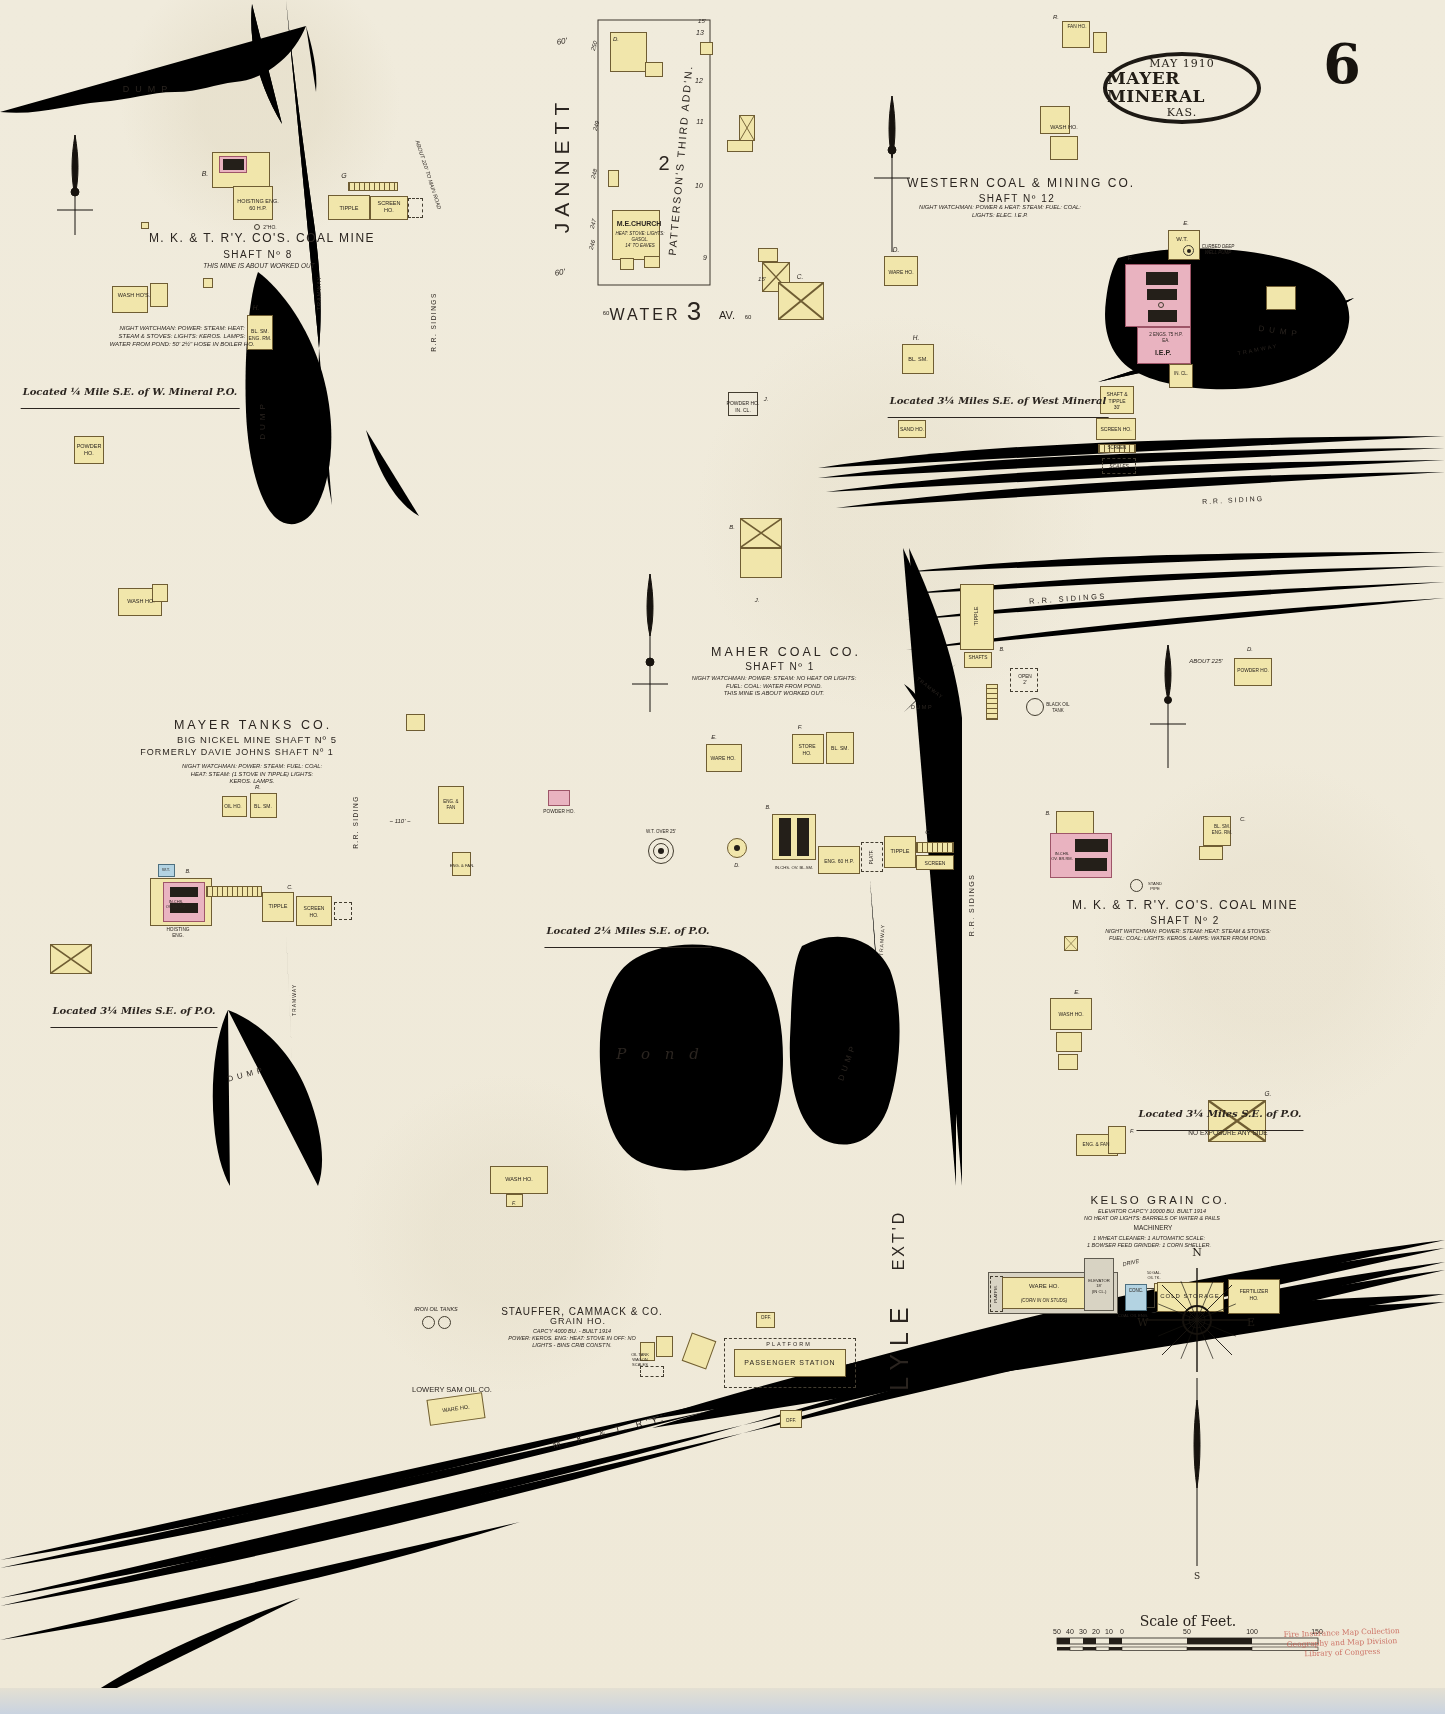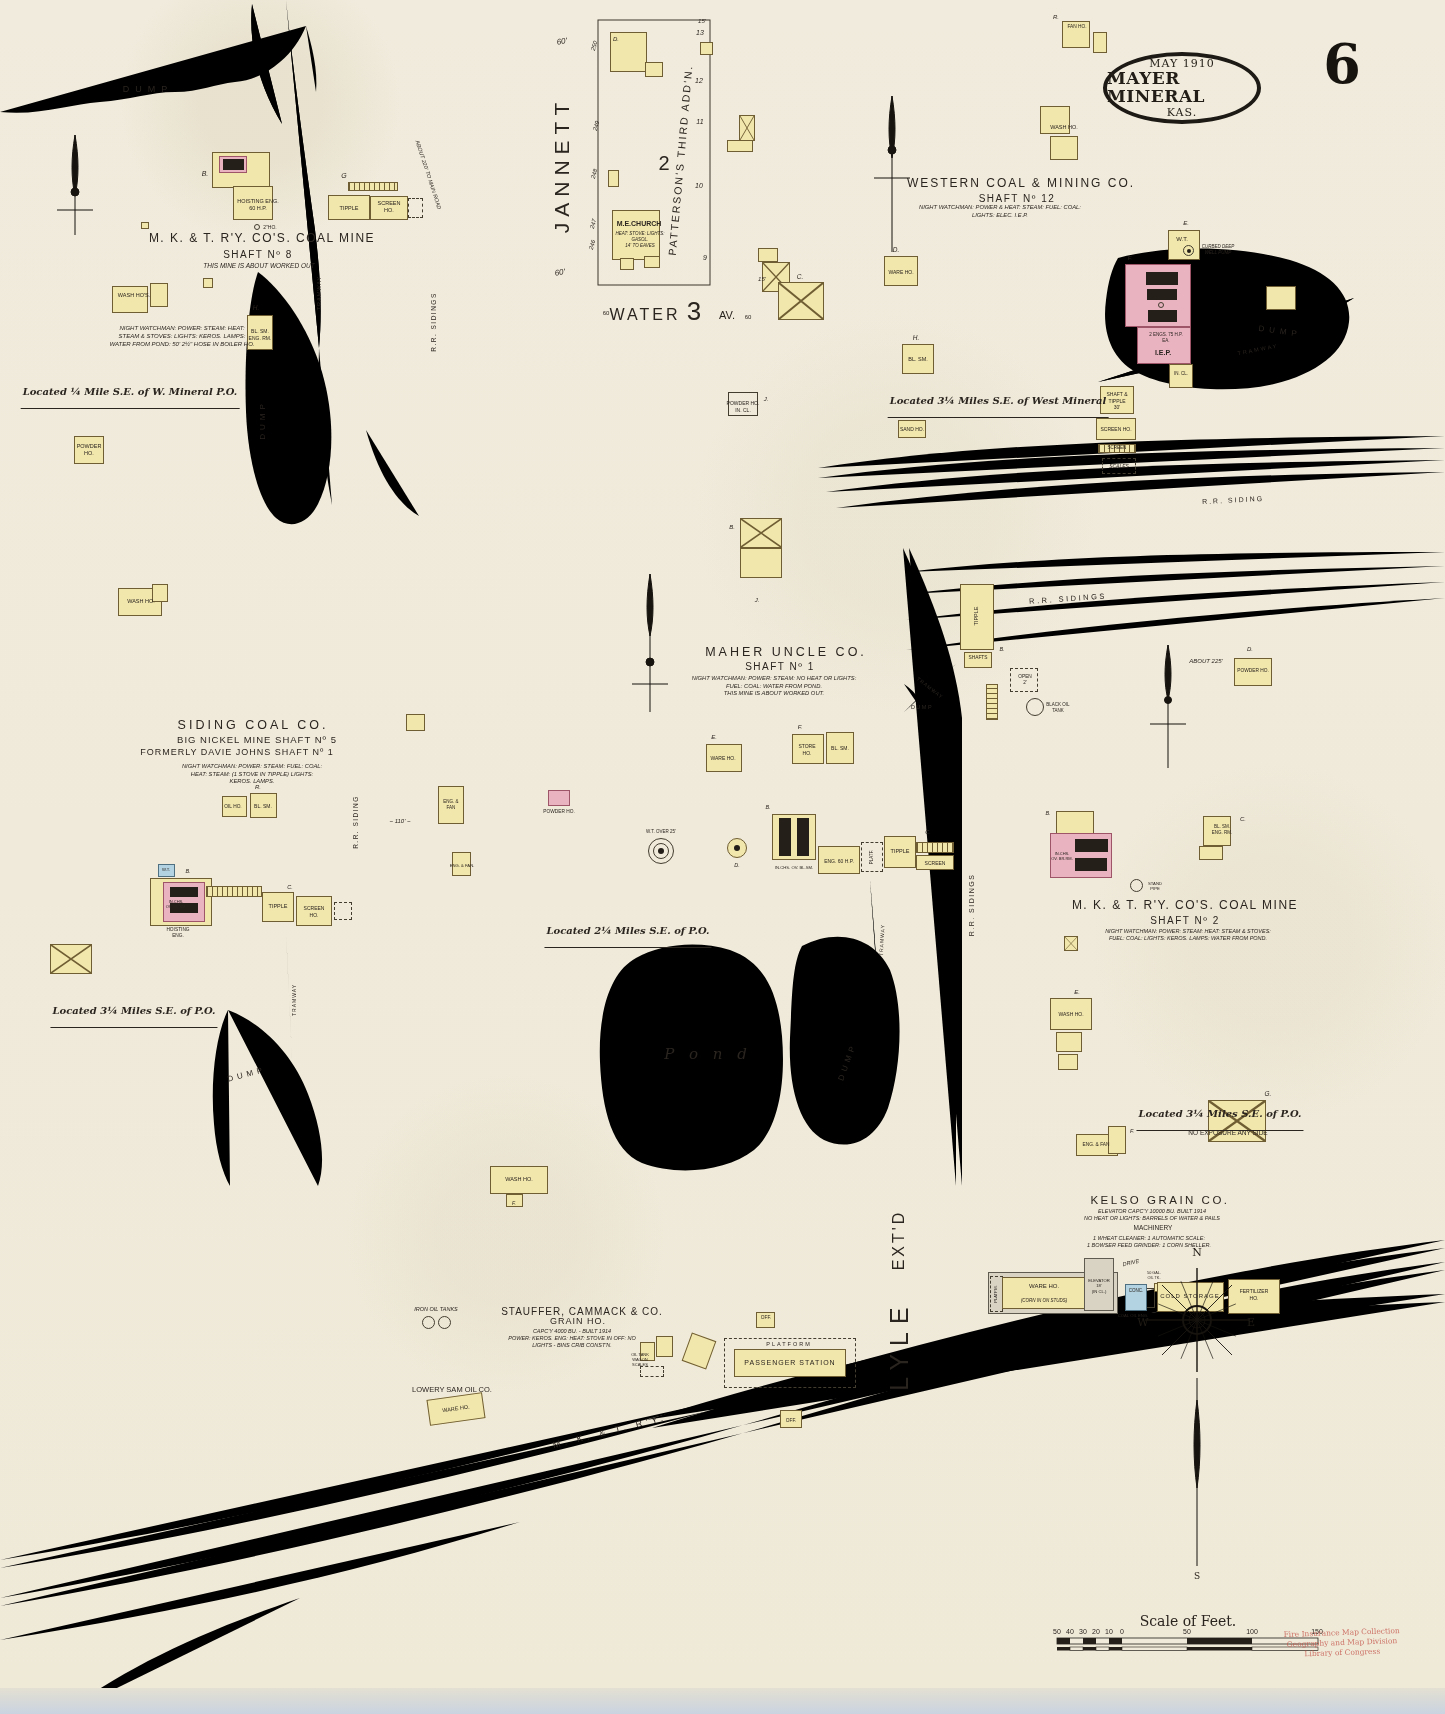--- a/index.html
+++ b/index.html
@@ -460,21 +460,21 @@
 30'</div>
       <div class="lbl " style="left: 1116px; top: 429px; font-size: 5px; transform: translate(-50%, -50%);">SCREEN HO.</div>
       <div class="lbl " style="left: 1117px; top: 448px; font-size: 4.5px; transform: translate(-50%, -50%);">SCREEN</div>
       <div class="lbl i" style="left: 1119px; top: 466px; font-size: 5px; transform: translate(-50%, -50%);">SCALES</div>
       <div class="lbl " style="left: 1280px; top: 332px; font-size: 8px; letter-spacing: 5px; transform: translate(-50%, -50%) rotate(8deg);">DUMP</div>
       <div class="lbl " style="left: 1258px; top: 350px; font-size: 5.5px; letter-spacing: 2px; transform: translate(-50%, -50%) rotate(-11deg);">TRAMWAY</div>
       <div class="lbl u" style="left: 998px; top: 406px; font-size: 10px; transform: translate(-50%, -50%);">Located 3¼ Miles S.E. of West Mineral</div>
       <div class="lbl " style="left: 1233px; top: 500px; font-size: 7px; letter-spacing: 2px; transform: translate(-50%, -50%) rotate(-3deg);">R.R. SIDING</div>
       <div class="lbl i" style="left: 732px; top: 528px; font-size: 6px; transform: translate(-50%, -50%);">B.</div>
       <div class="lbl i" style="left: 757px; top: 601px; font-size: 6px; transform: translate(-50%, -50%);">J.</div>
-      <div class="lbl " style="left: 786px; top: 652px; font-size: 12.5px; letter-spacing: 3px; transform: translate(-50%, -50%);">MAHER   UNCLE   CO.</div>
+      <div class="lbl " style="left: 786px; top: 652px; font-size: 12.5px; letter-spacing: 3px; transform: translate(-50%, -50%);">MAHER   COAL   CO.</div>
       <div class="lbl " style="left: 780px; top: 666px; font-size: 10px; letter-spacing: 1.5px; transform: translate(-50%, -50%);">SHAFT  Nº 1</div>
       <div class="lbl i" style="left: 774px; top: 686px; font-size: 5.8px; transform: translate(-50%, -50%);">NIGHT WATCHMAN: POWER: STEAM: NO HEAT OR LIGHTS:
 FUEL: COAL: WATER FROM POND.
 THIS MINE IS ABOUT WORKED OUT.</div>
       <div class="lbl i" style="left: 714px; top: 738px; font-size: 6px; transform: translate(-50%, -50%);">E.</div>
       <div class="lbl " style="left: 723px; top: 758px; font-size: 5px; transform: translate(-50%, -50%);">WARE HO.</div>
       <div class="lbl i" style="left: 800px; top: 728px; font-size: 6px; transform: translate(-50%, -50%);">F.</div>
       <div class="lbl " style="left: 807px; top: 749px; font-size: 5px; transform: translate(-50%, -50%);">STORE
 HO.</div>
       <div class="lbl " style="left: 840px; top: 748px; font-size: 5px; transform: translate(-50%, -50%);">BL. SM.</div>
@@ -485,28 +485,28 @@
       <div class="lbl i" style="left: 768px; top: 808px; font-size: 5.5px; transform: translate(-50%, -50%);">B.</div>
       <div class="lbl " style="left: 839px; top: 861px; font-size: 5px; transform: translate(-50%, -50%);">ENG. 60 H.P.</div>
       <div class="lbl " style="left: 872px; top: 857px; font-size: 4.5px; transform: translate(-50%, -50%) rotate(-90deg);">PLATF.</div>
       <div class="lbl " style="left: 900px; top: 852px; font-size: 5.5px; transform: translate(-50%, -50%);">TIPPLE</div>
       <div class="lbl " style="left: 935px; top: 863px; font-size: 5px; transform: translate(-50%, -50%);">SCREEN</div>
       <div class="lbl i" style="left: 928px; top: 833px; font-size: 5.5px; transform: translate(-50%, -50%);">C.</div>
       <div class="lbl " style="left: 451px; top: 805px; font-size: 4.5px; transform: translate(-50%, -50%);">ENG. &amp;
 FAN</div>
       <div class="lbl " style="left: 462px; top: 866px; font-size: 4.2px; transform: translate(-50%, -50%);">ENG. &amp; FAN.</div>
       <div class="lbl u" style="left: 628px; top: 936px; font-size: 10px; transform: translate(-50%, -50%);">Located 2¼ Miles S.E. of P.O.</div>
-      <div class="lbl se i" style="left: 660px; top: 1055px; font-size: 15px; letter-spacing: 5px; transform: translate(-50%, -50%); margin-left: 48px;">P o n d</div>
+      <div class="lbl se i" style="left: 660px; top: 1055px; font-size: 15px; letter-spacing: 5px; transform: translate(-50%, -50%);">P o n d</div>
       <div class="lbl " style="left: 848px; top: 1062px; font-size: 8px; letter-spacing: 4px; transform: translate(-50%, -50%) rotate(-70deg);">DUMP</div>
       <div class="lbl " style="left: 519px; top: 1180px; font-size: 5.5px; transform: translate(-50%, -50%);">WASH HO.</div>
       <div class="lbl i" style="left: 514px; top: 1203px; font-size: 5px; transform: translate(-50%, -50%);">F.</div>
       <div class="lbl " style="left: 972px; top: 905px; font-size: 7px; letter-spacing: 1.5px; transform: translate(-50%, -50%) rotate(-90deg);">R.R. SIDINGS</div>
       <div class="lbl " style="left: 882px; top: 940px; font-size: 5px; letter-spacing: 1px; transform: translate(-50%, -50%) rotate(-87deg);">TRAMWAY</div>
       <div class="lbl " style="left: 141px; top: 602px; font-size: 5.5px; transform: translate(-50%, -50%);">WASH HO.</div>
-      <div class="lbl " style="left: 253px; top: 725px; font-size: 12.5px; letter-spacing: 3px; transform: translate(-50%, -50%);">SIDING  COAL  CO.</div>
+      <div class="lbl " style="left: 253px; top: 725px; font-size: 12.5px; letter-spacing: 3px; transform: translate(-50%, -50%);">MAYER  TANKS  CO.</div>
       <div class="lbl " style="left: 257px; top: 740px; font-size: 9.5px; letter-spacing: 1px; transform: translate(-50%, -50%);">BIG NICKEL MINE  SHAFT Nº 5</div>
       <div class="lbl " style="left: 237px; top: 753px; font-size: 9px; letter-spacing: 1px; transform: translate(-50%, -50%);">FORMERLY  DAVIE JOHNS SHAFT Nº 1</div>
       <div class="lbl i" style="left: 252px; top: 774px; font-size: 5.8px; transform: translate(-50%, -50%);">NIGHT WATCHMAN: POWER: STEAM: FUEL: COAL:
 HEAT: STEAM: (1 STOVE IN TIPPLE) LIGHTS:
 KEROS. LAMPS.</div>
       <div class="lbl i" style="left: 258px; top: 788px; font-size: 6px; transform: translate(-50%, -50%);">R.</div>
       <div class="lbl " style="left: 233px; top: 807px; font-size: 4.8px; transform: translate(-50%, -50%);">OIL HO.</div>
       <div class="lbl " style="left: 263px; top: 806px; font-size: 5px; transform: translate(-50%, -50%);">BL. SM.</div>
       <div class="lbl " style="left: 166px; top: 870px; font-size: 4.2px; transform: translate(-50%, -50%);">W.T.</div>
       <div class="lbl i" style="left: 188px; top: 872px; font-size: 5.5px; transform: translate(-50%, -50%);">B.</div>

